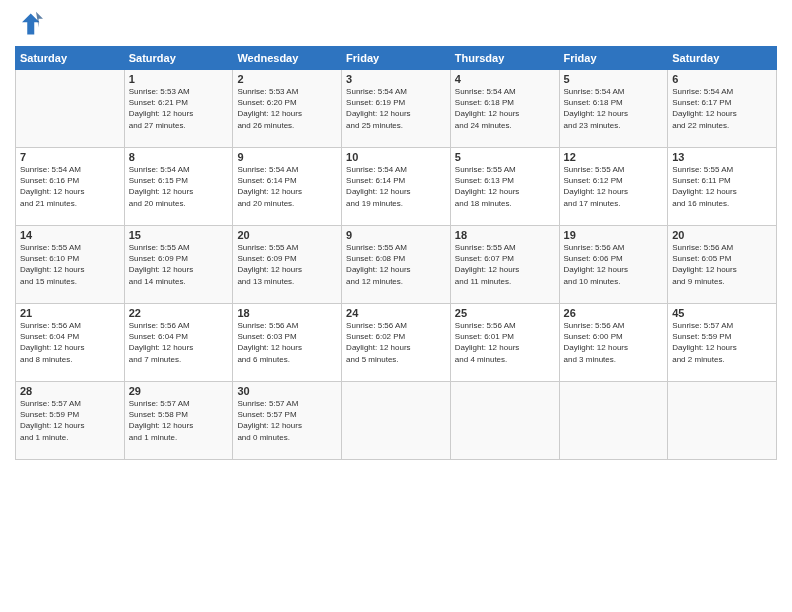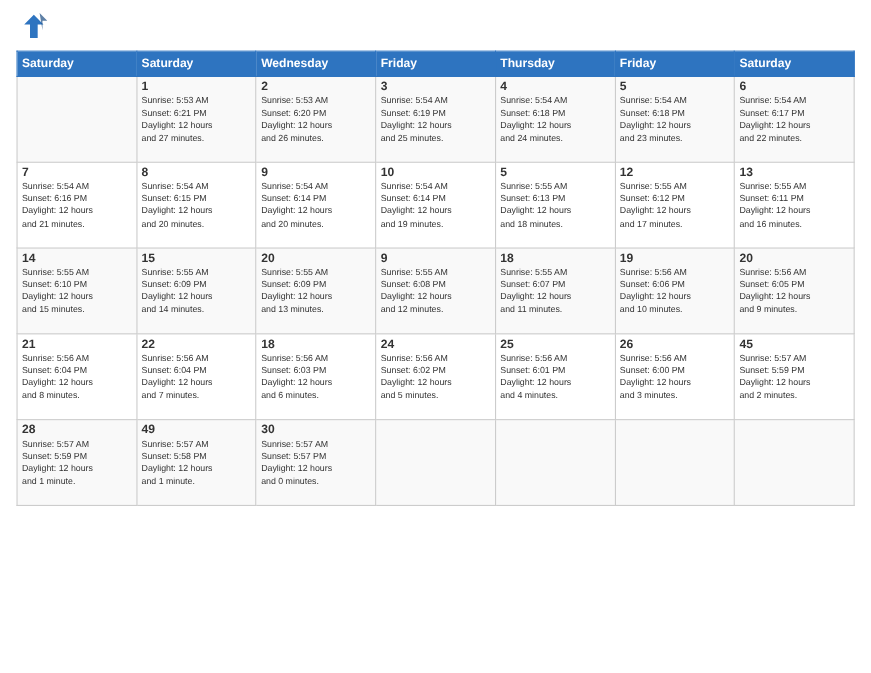--- a/index.html
+++ b/index.html
@@ -326,21 +326,21 @@
         </tr>
         <tr>
           <td>
             <span class="day-num">28</span>
             <div class="day-info" style="white-space: pre-line;">Sunrise: 5:57 AM
 Sunset: 5:59 PM
 Daylight: 12 hours
 and 1 minute.</div>
           </td>
           <td>
-            <span class="day-num">49</span>
+            <span class="day-num">29</span>
             <div class="day-info" style="white-space: pre-line;">Sunrise: 5:57 AM
 Sunset: 5:58 PM
 Daylight: 12 hours
 and 1 minute.</div>
           </td>
           <td>
             <span class="day-num">30</span>
             <div class="day-info" style="white-space: pre-line;">Sunrise: 5:57 AM
 Sunset: 5:57 PM
 Daylight: 12 hours

